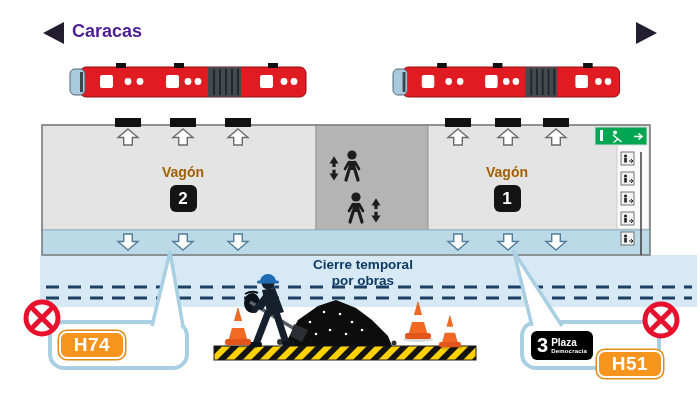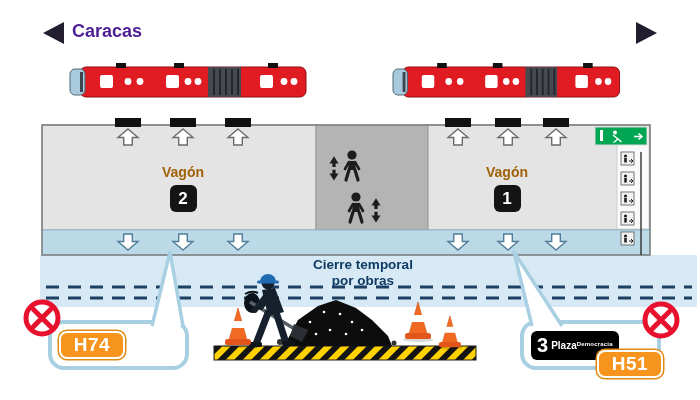--- a/index.html
+++ b/index.html
@@ -12,21 +12,21 @@
   .vagon .num{width:27px;height:27px;margin:5px auto 0;background:#141414;border-radius:6px;
               color:#fff;font-weight:bold;font-size:17px;line-height:27px;text-align:center}
   .closure{width:170px;text-align:center;font-weight:bold;font-size:13.5px;color:#0f3a63;line-height:1.16}
   .route-badge{position:absolute;height:24px;min-width:40px;padding:0 11px;background:#f7941e;
                border:2.5px solid #fff;border-radius:8px;box-shadow:0 0 0 1.5px #df8a12;
                color:#fff;font-size:19px;font-weight:bold;display:flex;align-items:center;
                justify-content:center;letter-spacing:.5px}
   .line-badge{position:absolute;height:29px;background:#000;border-radius:6px;display:flex;
               align-items:center;padding:0 6px;gap:3px;color:#fff;box-shadow:0 0 0 1.5px #fff}
   .line-badge .n{font-size:20px;font-weight:bold}
-  .line-badge .col{display:flex;line-height:1}
+  .line-badge .col{display:flex;flex-direction:column;line-height:1}
   .line-badge .t{font-size:10px;font-weight:bold}
   .line-badge .b{font-size:6px;font-weight:bold;letter-spacing:.2px}
 </style>
 </head>
 <body>
 
 <div class="stage">
 
   <svg class="ov" style="left:0;top:0" width="700" height="400" viewBox="0 0 700 400">
     <defs>

